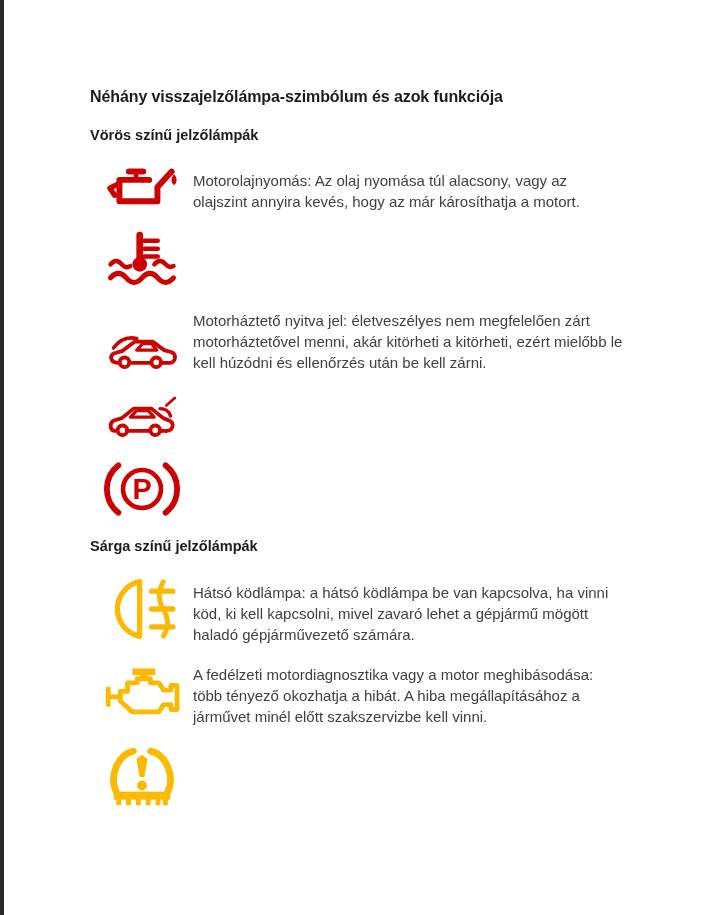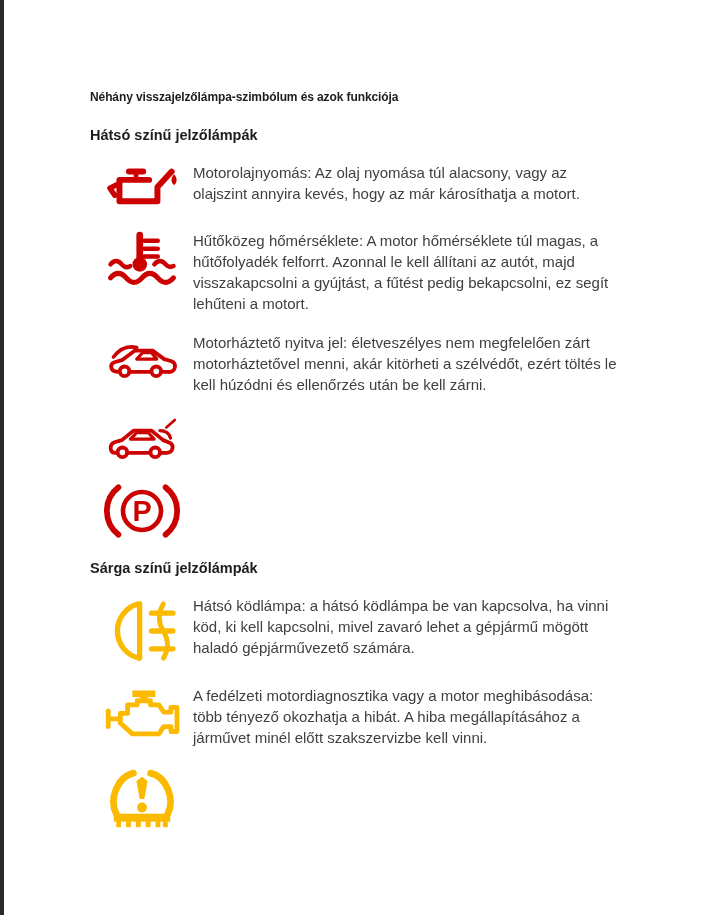--- a/index.html
+++ b/index.html
@@ -11,50 +11,50 @@
   }
   .left-bar {
     position: absolute; left: 0; top: 0;
     width: 4px; height: 915px; background: #2a2a2a;
   }
   .content {
     box-sizing: border-box;
     padding: 86px 86px 0 90px;
   }
   h1.page-title {
-    font-size: 12px; line-height: 22px; font-weight: bold;
+    font-size: 16px; line-height: 22px; font-weight: bold;
     color: #1c1c1c; margin: 0 0 18px 0; letter-spacing: -0.1px;
   }
   h2.section-heading {
     font-size: 14.5px; line-height: 18px; font-weight: bold;
     color: #1c1c1c; margin: 0 0 18px 0;
   }
   h2.second { margin-top: 0; }
-  .item { display: flex; align-items: flex-start; margin-bottom: 18px; }
+  .item { display: flex; align-items: flex-end; margin-bottom: 18px; }
   .icon-cell {
     flex: 0 0 103px; width: 103px;
     display: flex; justify-content: center; align-items: center;
   }
   .desc {
     margin: 0; flex: 1;
     font-size: 15px; line-height: 21px; color: #3f3f3f;
   }
   svg { display: block; }
 </style>
 </head>
 <body>
 
 <div class="left-bar"></div>
 
 <div class="content">
 
   <h1 class="page-title">Néhány visszajelzőlámpa-szimbólum és azok funkciója</h1>
 
   <section>
-    <h2 class="section-heading">Hátsó színű jelzőlámpák</h2>
+    <h2 class="section-heading">Vörös színű jelzőlámpák</h2>
 
     <div class="item">
       <div class="icon-cell">
         <svg width="76" height="50" viewBox="0 0 64 42">
           <g fill="none" stroke="#cc0202" stroke-linecap="round" stroke-linejoin="round">
             <path d="M38 15 H13 V33 H45 V21 L57 8" stroke-width="5"></path>
             <path d="M27 15 V10" stroke-width="4"></path>
             <path d="M21 8 H33" stroke-width="5"></path>
             <path d="M13 18 L5 22 L9 28" stroke-width="4.5"></path>
           </g>
@@ -72,39 +72,38 @@
             <path d="M34 9 H46" stroke-width="4"></path>
             <path d="M34 16 H46" stroke-width="4"></path>
             <path d="M34 23 H46" stroke-width="4"></path>
             <path d="M4 30 q5 -6 10 0 q3.5 4 7.5 1.5" stroke-width="4"></path>
             <path d="M43 30 q5 -6 10 0 q3 3.5 7 1.5" stroke-width="4"></path>
             <path d="M4 42 q7 -8 14 0 q7 8 14 0 q7 -8 14 0 q7 8 14 0" stroke-width="4.5"></path>
           </g>
           <circle cx="30" cy="30" r="6.5" fill="#cc0202"></circle>
         </svg>
       </div>
-      <p class="desc">Hűtőközeg hőmérséklete: A motor hőmérséklete túl magas, a hűtőfolyadék felforrt. Azonnal le kell állítani az autót, majd visszakapcsolni a gyújtást, a fűtést pedig bekapcsolni, ez segít lehűteni a motort.</p>
     </div>
 
 
     <div class="item">
       <div class="icon-cell">
         <svg width="74" height="50" viewBox="0 0 70 46">
           <g fill="none" stroke="#cc0202" stroke-width="3.6" stroke-linecap="round" stroke-linejoin="round">
             <path d="M12 37 C5 37 4 30 9 28 L16 26 L28 17 H45 L56 25 L63 27 C68 29 67 37 61 37"></path>
             <path d="M23 37 H43"></path>
             <path d="M53 37 H61"></path>
             <circle cx="18.5" cy="36.5" r="4.5"></circle>
             <circle cx="48.5" cy="36.5" r="4.5"></circle>
             <path d="M30 25 L35.5 19 H44 L49 25 Z" stroke-width="3"></path>
             <path d="M8 23 Q17 11 30 14" stroke-width="3.4"></path>
           </g>
         </svg>
       </div>
-      <p class="desc">Motorháztető nyitva jel: életveszélyes nem megfelelően zárt motorháztetővel menni, akár kitörheti a szélvédőt, ezért töltés le kell húzódni és ellenőrzés után be kell zárni.</p>
+      <p class="desc">Motorháztető nyitva jel: életveszélyes nem megfelelően zárt motorháztetővel menni, akár kitörheti a kitörheti, ezért mielőbb le kell húzódni és ellenőrzés után be kell zárni.</p>
     </div>
 
     <div class="item">
       <div class="icon-cell">
         <svg width="74" height="50" viewBox="0 0 70 46">
           <g fill="none" stroke="#cc0202" stroke-width="3.6" stroke-linecap="round" stroke-linejoin="round">
             <path d="M10 37 C4 37 4 29 9 27 L16 25 L27 16 H44 L55 25 L60 27 C66 29 65 37 58 37"></path>
             <path d="M21 37 H42"></path>
             <path d="M52 37 H58"></path>
             <circle cx="16.5" cy="36.5" r="4.5"></circle>

